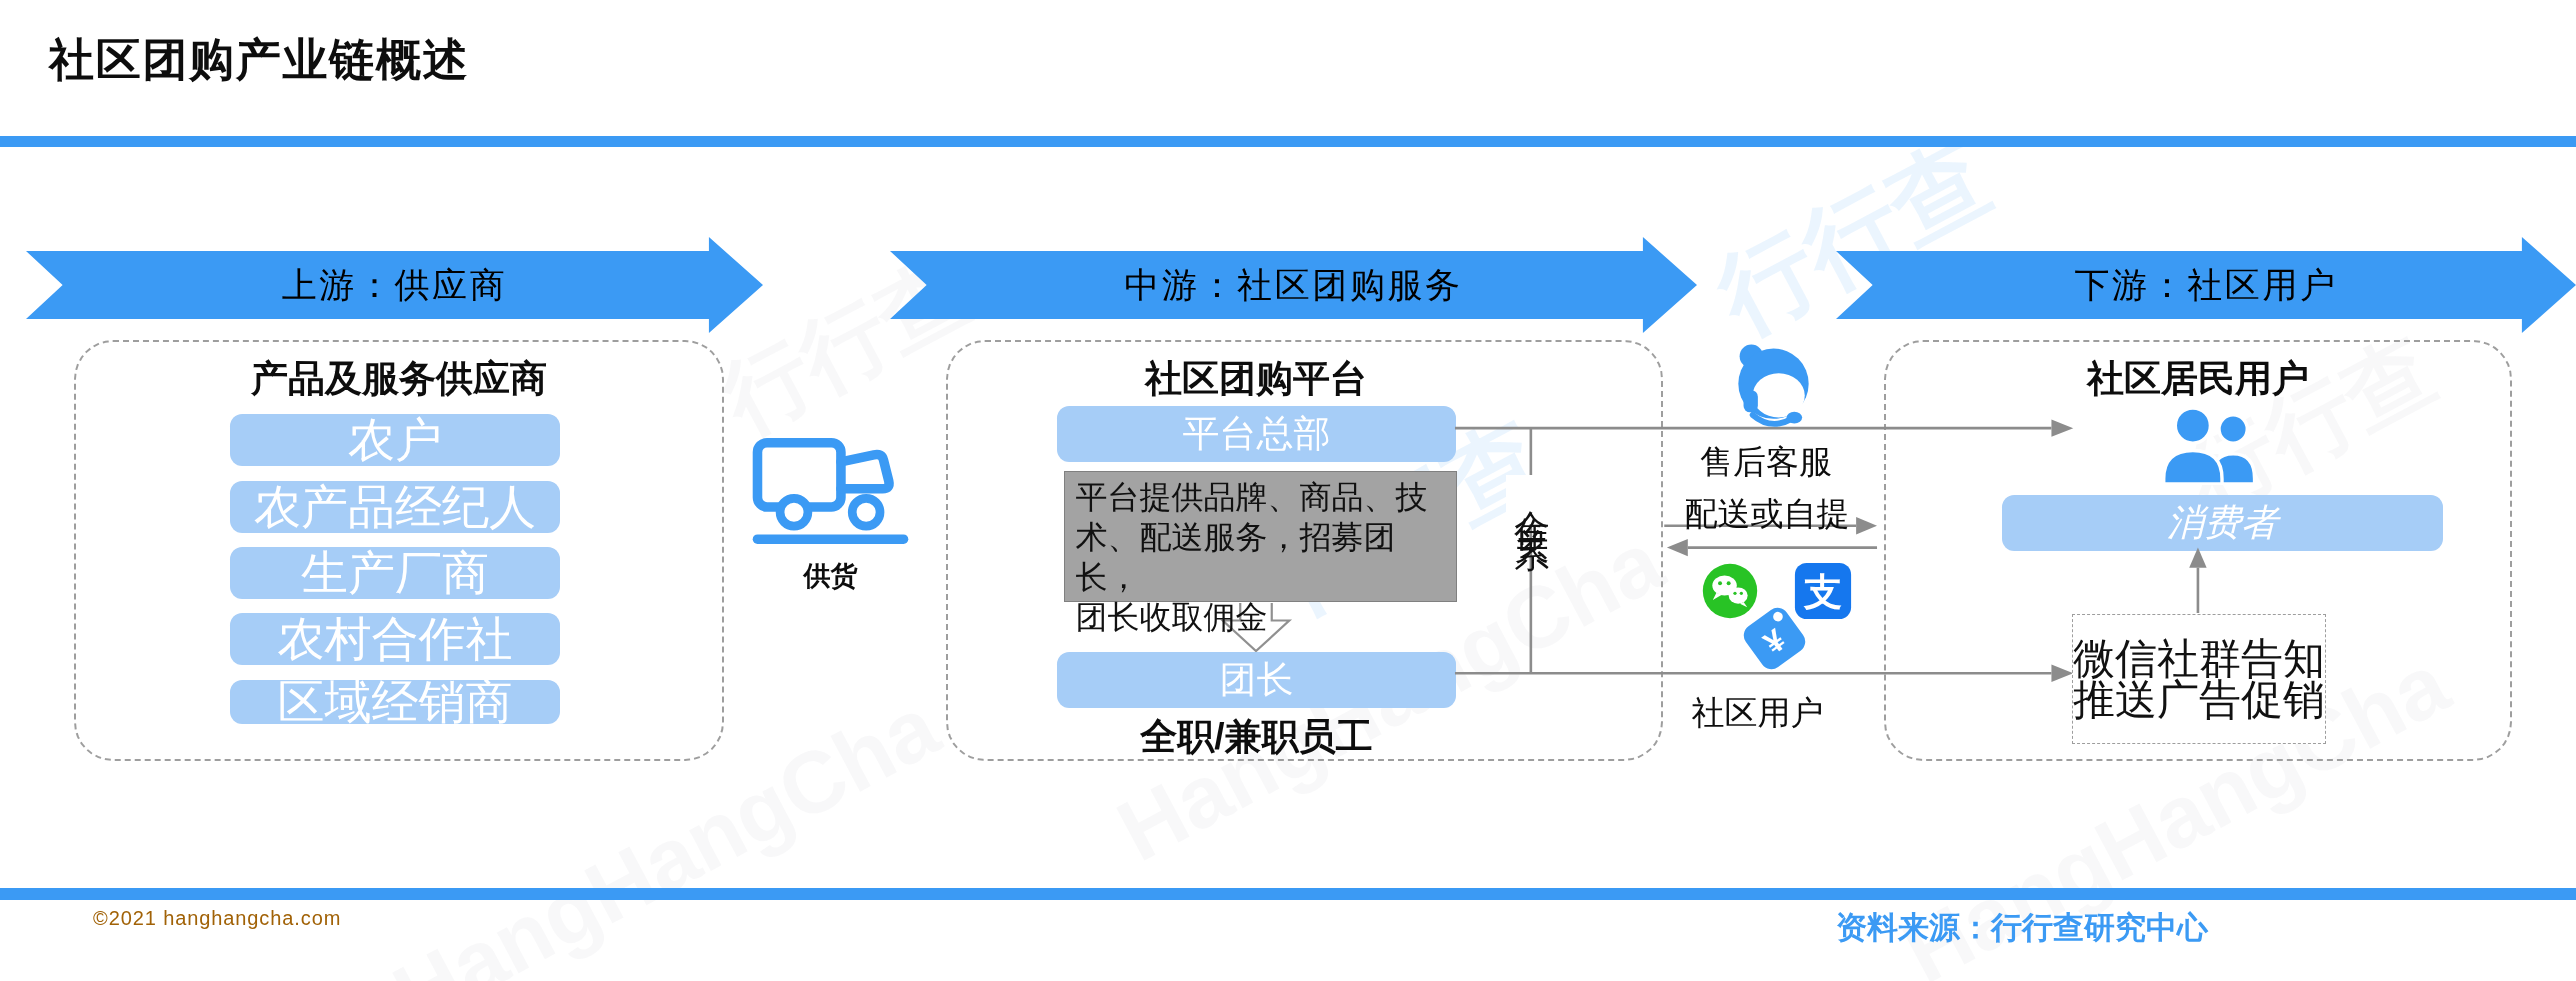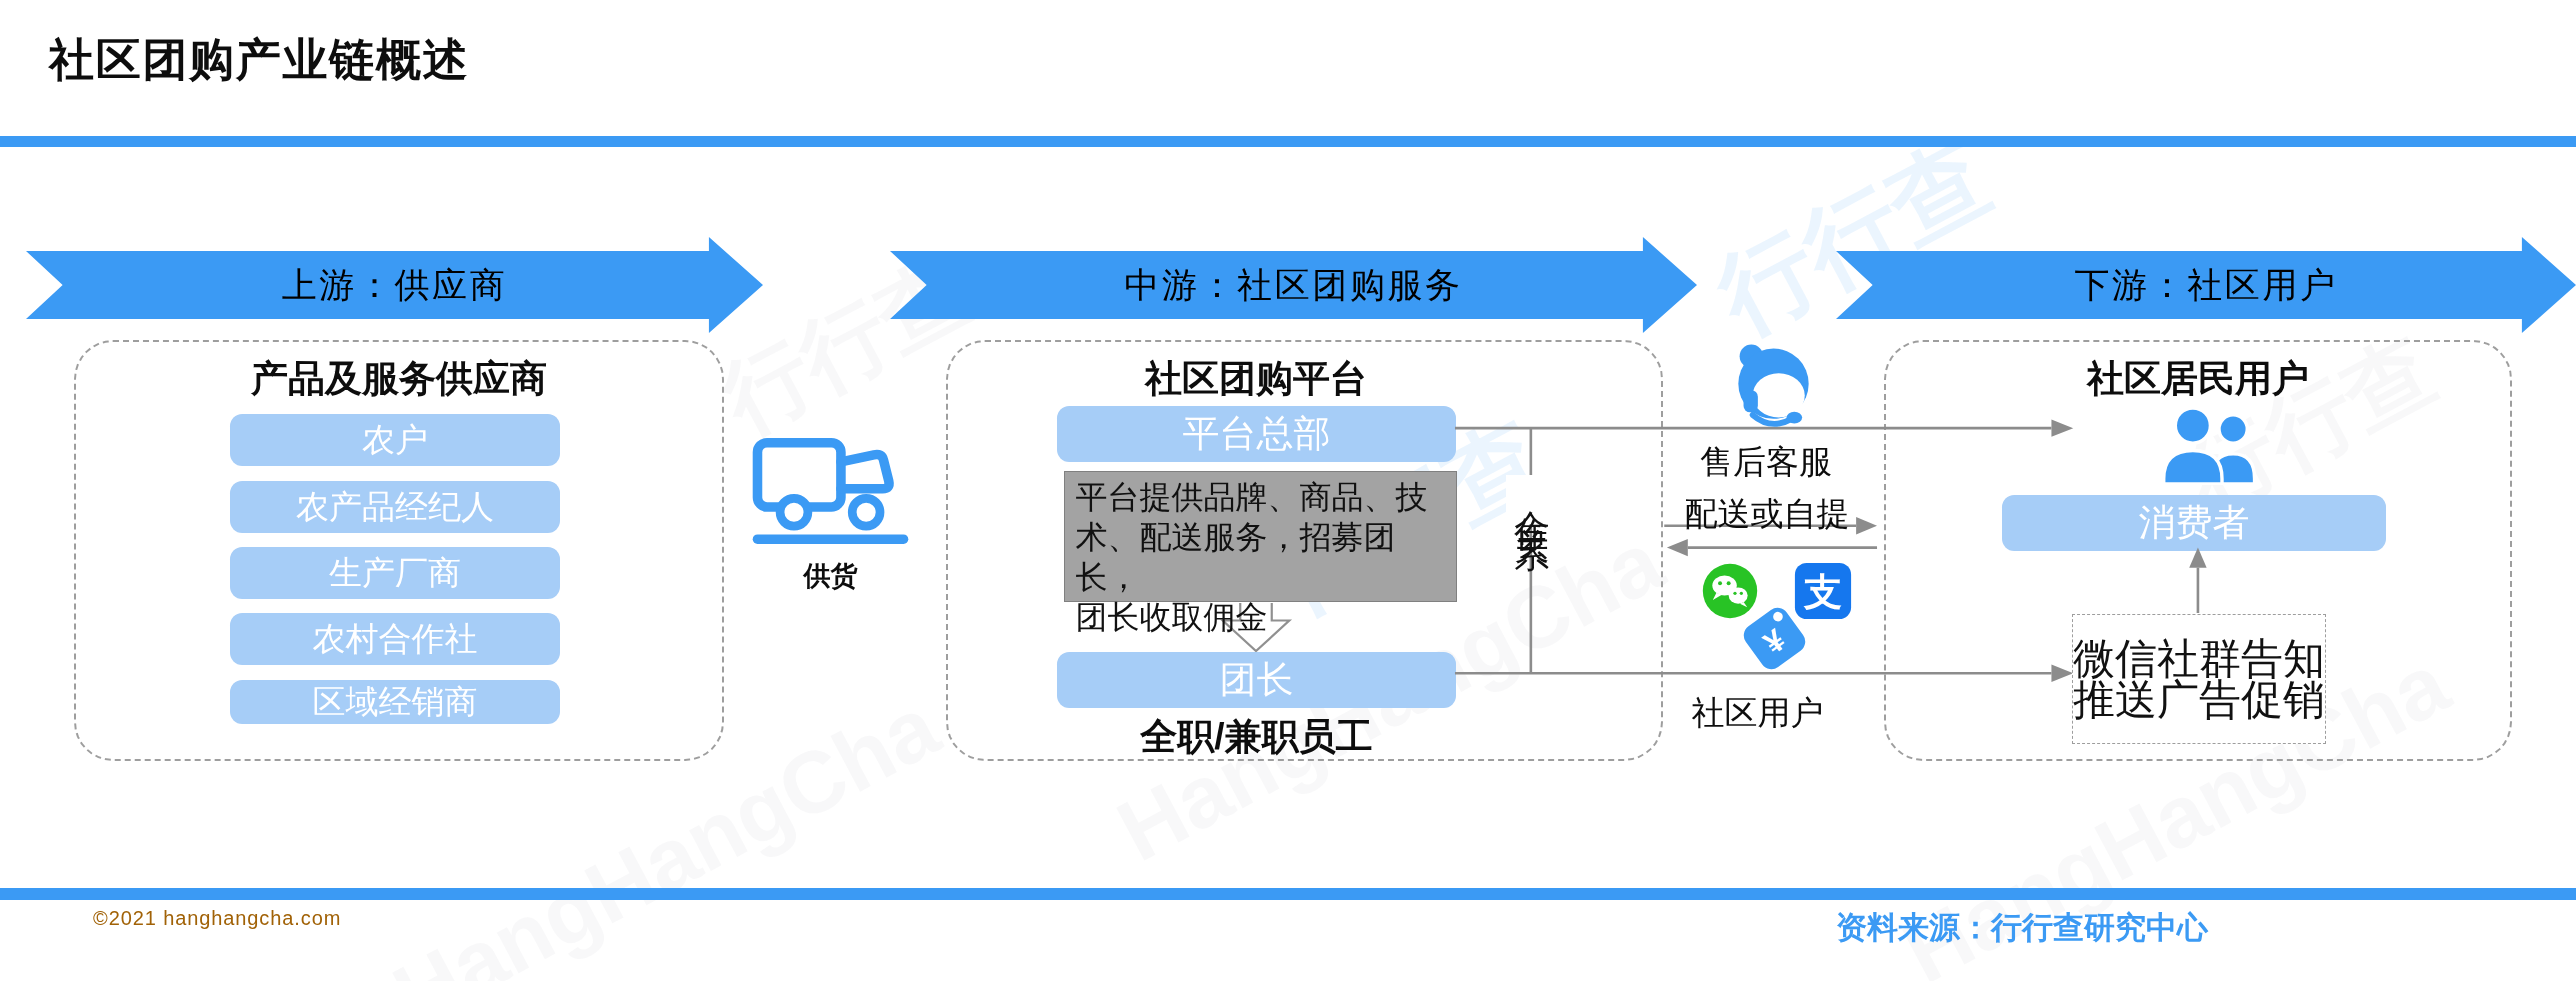--- a/index.html
+++ b/index.html
@@ -11,21 +11,21 @@
   #title-rule{left:0;top:136px;width:2576px;height:11.3px;background:var(--accent);z-index:2;}
   
   .banner{top:237px;height:96px;z-index:3;}
   .banner svg{position:absolute;left:0;top:0;}
   .banner .blabel{position:absolute;left:0;top:14px;width:100%;height:68px;display:flex;
                   align-items:center;justify-content:center;color:#000000;font-size:35px;letter-spacing:2.6px;}
   
   .secbox{top:340px;height:421px;border:2.6px dashed #9e9e9e;border-radius:39px;box-sizing:border-box;
           background:transparent;z-index:2;}
   .sec-header{position:absolute;top:12.2px;left:0;width:100%;text-align:center;font-size:37px;font-weight:bold;color:#0d0d0d;}
-  .bluebox{position:absolute;background:var(--lightblue);border-radius:12.2px;color:#fff;font-size:33px;
+  .bluebox{position:absolute;background:var(--lightblue);border-radius:12.2px;color:#fff;font-size:47px;
            display:flex;align-items:center;justify-content:center;z-index:3;}
   
   #platform-desc{left:116px;top:129px;width:393px;height:131px;border:1.7px solid #808080;background:#a3a3a3;
                  box-sizing:border-box;padding:5.2px 10.5px;font-size:32px;line-height:40px;z-index:3;}
   
   .note-bold{font-size:37px;font-weight:bold;color:#0d0d0d;text-align:center;}
   .conn-label{font-size:33px;color:#0d0d0d;text-align:center;z-index:4;}
   #relation-label{left:1506px;top:475px;writing-mode:vertical-rl;text-orientation:upright;
                   font-size:35px;letter-spacing:8.7px;background:#fff;padding:7px 1.7px;z-index:4;}
   #consumer-note{left:2072px;top:614px;width:254px;height:130px;border:1.7px dashed #9e9e9e;background:#fff;
@@ -175,21 +175,21 @@
   <div class="abs secbox" style="left:1884px;width:628px;">
     <div class="sec-header">社区居民用户</div>
     <svg class="abs" style="left:264px;top:61px;" width="120" height="82" viewBox="0 0 140 95">
       <g fill="#3B9AF4" stroke="#ffffff" stroke-width="4">
         <circle cx="97" cy="30" r="16.5"></circle>
         <path d="M72,94 L72,88 Q72,59 97,59 Q122,59 122,88 L122,94 Z"></path>
         <circle cx="50" cy="26" r="20.5"></circle>
         <path d="M16,94 L16,88 Q16,55 50,55 Q84,55 84,88 L84,94 Z"></path>
       </g>
     </svg>
-    <div class="bluebox" style="left:116px;top:153px;width:384px;height:56px;font-size:37px;">消费者</div>
+    <div class="bluebox" style="left:116px;top:153px;width:441px;height:56px;font-size:37px;font-style:italic;">消费者</div>
   </div>
 
   <div class="abs" id="consumer-note">
     <div>微信社群告知</div>
     <div>推送广告促销</div>
   </div>
 
   <div class="abs" id="footer-rule"></div>
   <div class="abs" id="copyright">©2021 hanghangcha.com</div>
   <div class="abs" id="source">资料来源：行行查研究中心</div>

